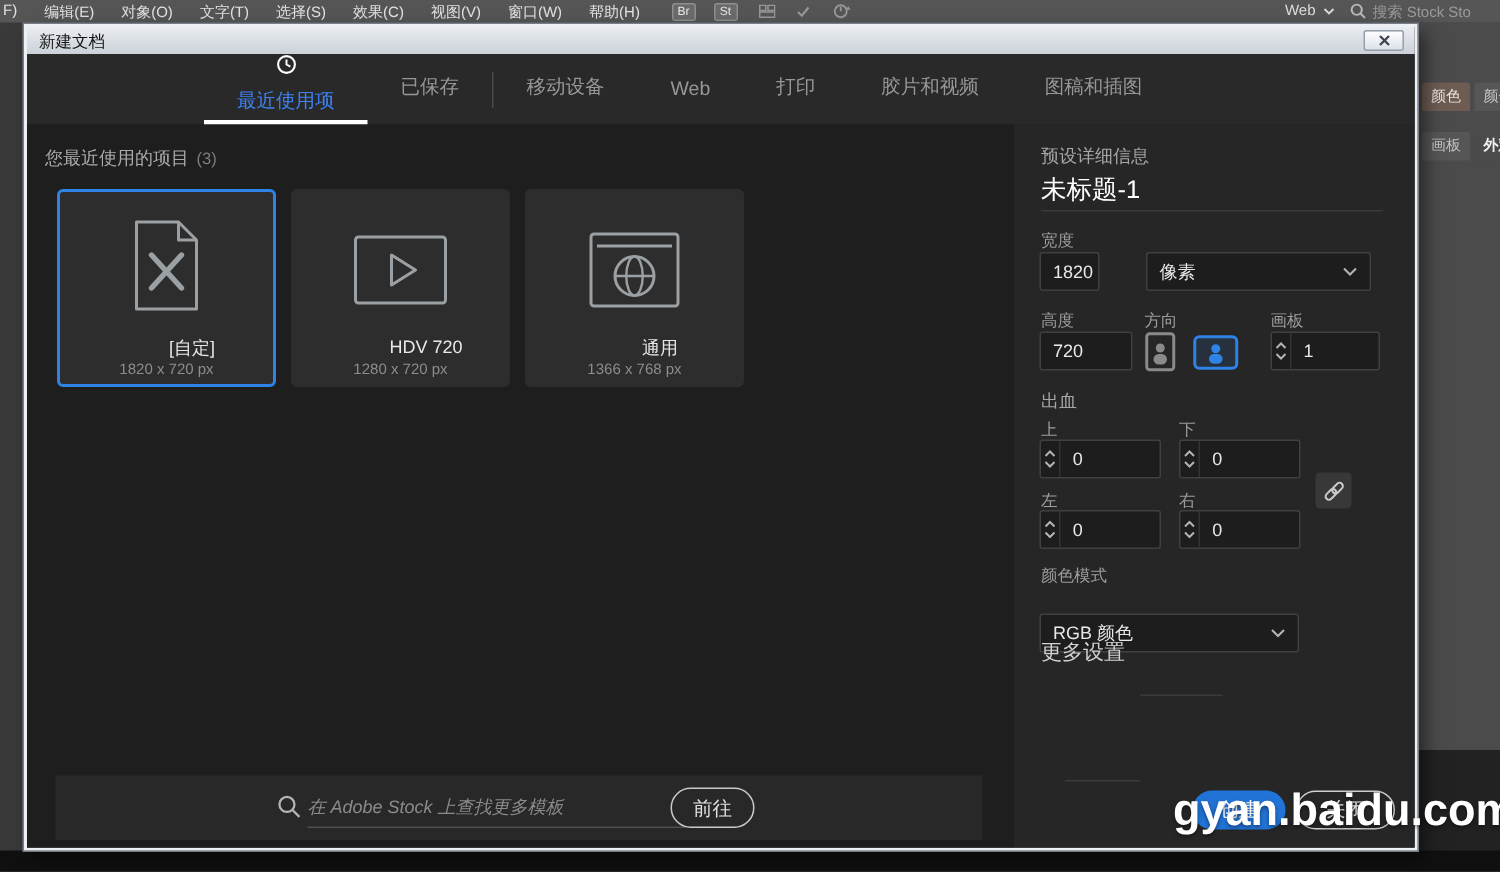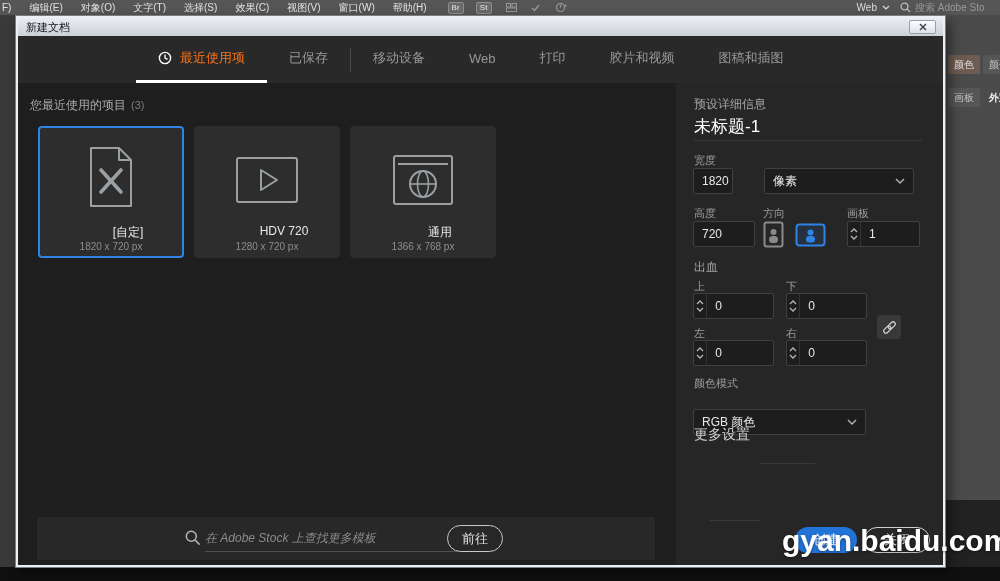--- a/index.html
+++ b/index.html
@@ -39,21 +39,21 @@
   .close-btn { position:absolute; right:7px; top:2px; width:27px; height:14px;
                background:linear-gradient(#fcfdfe,#dde2e8); border:1px solid #96a0ab;
                border-radius:2px; display:flex; align-items:center; justify-content:center; cursor:default; }
   .dcontent { position:absolute; left:0; top:18px; right:0; bottom:0; background:#1e1e1e; }
 
   
   .tabsbar { height:47px; background:#292929; display:flex; align-items:stretch;
              padding-left:118px; font-size:13px; color:#979797; }
   .tab { display:flex; align-items:center; gap:8px; padding:0 22px;
          border-bottom:3px solid transparent; cursor:default; }
-  .tab.active { color:#f97316; border-bottom-color:#fff; }
+  .tab.active { color:#3b82f6; border-bottom-color:#fff;flex-direction:column; }
   .tab-divider { width:1px; height:24px; background:#4b4b4b; align-self:center; }
 
   .main { position:absolute; left:0; top:47px; right:0; bottom:0; }
   .left-pane { position:absolute; left:0; top:0; width:658px; bottom:0; background:#1e1e1e; }
   .rpanel    { position:absolute; left:658px; top:0; right:0; bottom:0; background:#262626; }
 
   
   .recent-heading { position:absolute; left:12px; top:14px; font-size:12px; color:#ababab; }
   .recent-count { color:#7d7d7d; margin-left:5px; font-size:11px; }
   .cards { position:absolute; left:20px; top:43px; display:flex; gap:10px; }
@@ -155,21 +155,21 @@
       <span>Web</span>
       <svg width="8" height="5" viewBox="0 0 8 5">
           <polyline points="1,1 4,4 7,1" fill="none" stroke="#ddd" stroke-width="1.2"></polyline>
         </svg>
     </span>
     <span class="app-search">
       <svg width="11" height="11" viewBox="0 0 11 11">
           <circle cx="4.5" cy="4.5" r="3.4" fill="none" stroke="#bbb" stroke-width="1.3"></circle>
           <line x1="7" y1="7" x2="10" y2="10" stroke="#bbb" stroke-width="1.3"></line>
         </svg>
-      <span>搜索 Adobe Sto</span>
+      <span>搜索 Stock Sto</span>
     </span>
   </div>
 
   <div class="right-strip">
     <div class="ptab-row" style="top:40px;">
       <span class="ptab warm">颜色</span>
       <span class="ptab">颜色</span>
     </div>
     <div class="ptab-row" style="top:73px;">
       <span class="ptab">画板</span>

